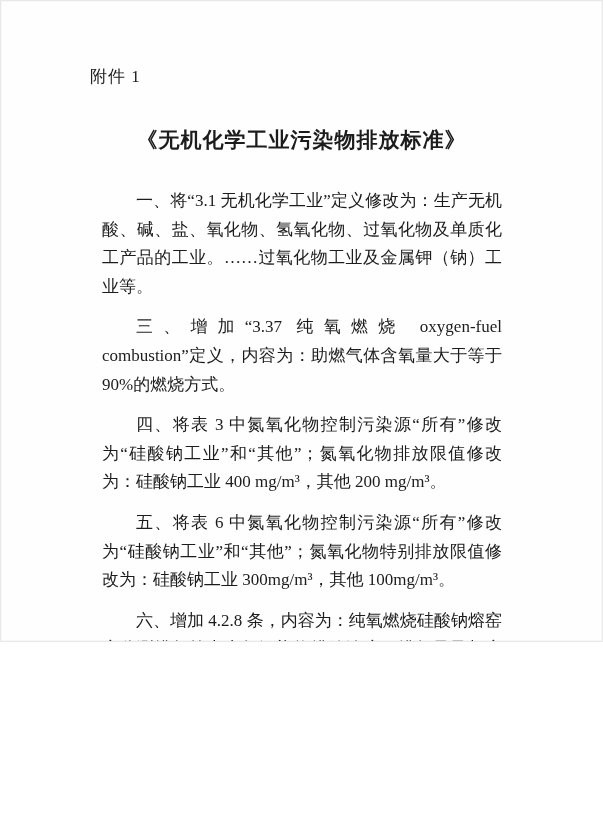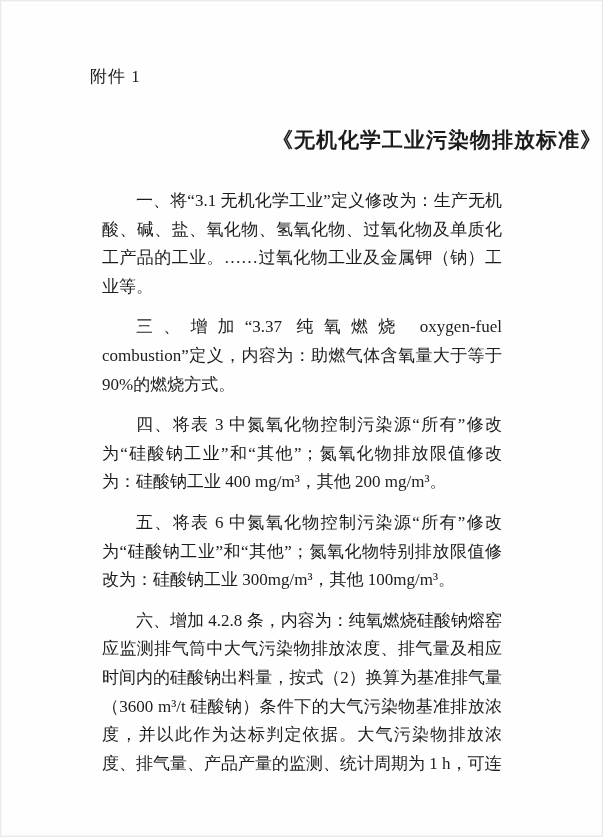--- a/index.html
+++ b/index.html
@@ -3,37 +3,37 @@
 <meta charset="utf-8">
 <style>
   html, body {
     margin: 0;
     padding: 0;
     background: #ffffff;
   }
   .page {
     position: relative;
     width: 603px;
-    height: 837px;
+    height: 642px;
     box-sizing: border-box;
     background: #fefefe;
     border: 1px solid #e9e9e9;
     box-shadow: inset 0 0 0 1px #f7f7f7;
     overflow: hidden;
     font-family: "Liberation Serif", "DejaVu Serif", serif;
     color: #1c1c1c;
   }
   .attachment-label {
     margin: 64px 0 0 89px;
     font-size: 17px;
     letter-spacing: 1px;
   }
   .doc-title {
     margin-top: 36px;
-    text-align: right;
+    text-align: center;
     font-weight: bold;
     font-size: 21px;
     line-height: 32px;
     letter-spacing: 1px;
   }
   .doc-body {
     margin: 31px 88px 0 89px;
   }
   .doc-body p {
     margin: 12px;

